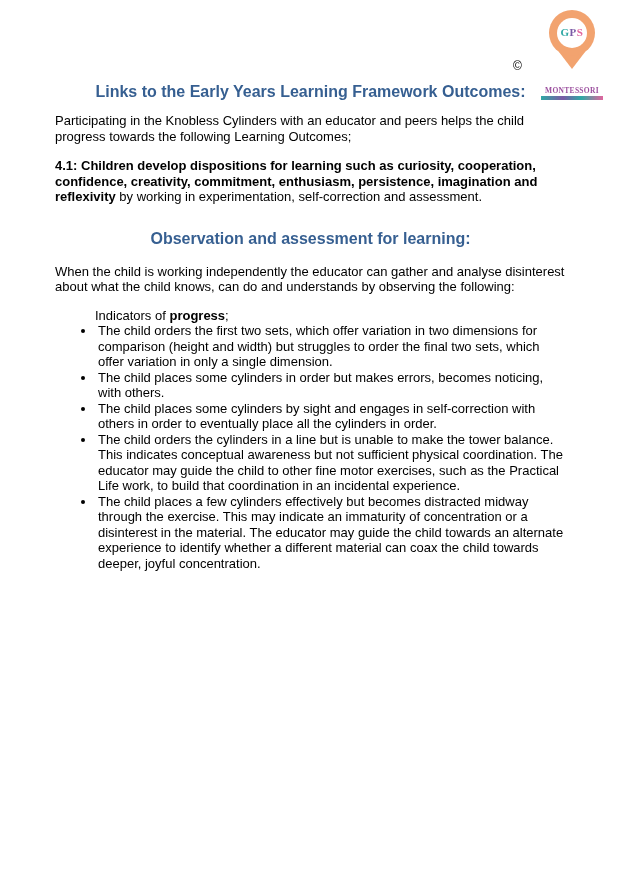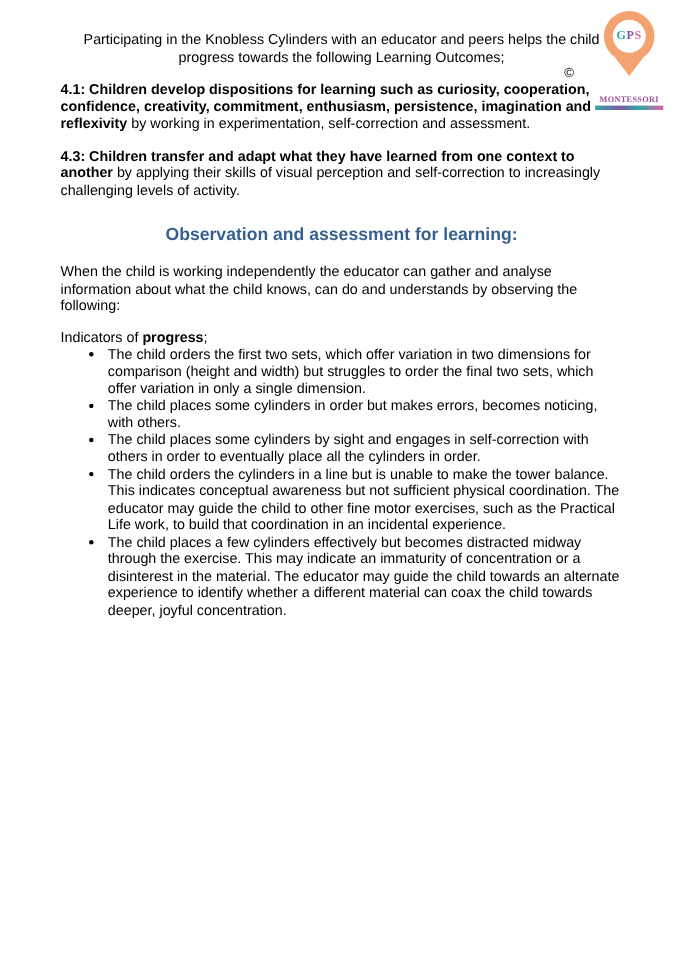--- a/index.html
+++ b/index.html
@@ -19,24 +19,24 @@
     font-size:16px;
     line-height:19px;
     font-weight:bold;
     color:#365f91;
     text-align:center;
     margin:0;
   }
   h1{margin-top:82px;}
   h2{margin-top:24px;}
   p{margin:14px 0 0 0;}
-  .p-intro{margin-top:28px;text-align:center;}
+  .p-intro{margin-top:12px;}
   .p-revisit{margin-top:26px;}
   .p-when{margin-top:16px;}
-  .p-indicators{margin-top:13px;}
+  .p-indicators{margin-top:13px;margin-left:40px;}
   .b{font-weight:bold;}
   .i{}
   ul{margin:0;padding-left:41px;list-style:disc;}
   li{padding-left:2px;}
   
   .logo{position:absolute;top:10px;left:537px;width:70px;text-align:center;}
   .pin{position:relative;width:46px;margin:0 auto;}
   .pin-ring{width:46px;height:46px;border-radius:50%;background:#f2a36f;position:relative;margin:0 auto;}
   .pin-inner{
     position:absolute;left:8px;top:8px;width:30px;height:30px;border-radius:50%;
@@ -76,34 +76,34 @@
             <span class="gps-p">P</span>
             <span class="gps-s">S</span>
           </div>
       </div>
       <div class="pin-tail"></div>
     </div>
     <div class="brand">MONTESSORI</div>
     <div class="tagline"></div>
   </div>
 
+  <h1>Links to the Early Years Learning Framework Outcomes:</h1>
 
   <p class="p-intro">Participating in the Knobless Cylinders with an educator and peers helps the child progress towards the following Learning Outcomes;</p>
 
 
 
 
 
   <p><span class="b">4.1: Children develop dispositions for learning such as curiosity, cooperation, confidence, creativity, commitment, enthusiasm, persistence, imagination and reflexivity</span><span> by working in experimentation, self-correction and assessment.</span></p>
 
-  <p><span class="b">4.3: Children transfer and adapt what they have learned from one context to another</span><span> by applying their skills of visual perception and self-correction to increasingly challenging levels of activity.</span></p>
 
   <h2><span>Observation and </span><span class="i">assessment for learning:</span></h2>
 
-  <p class="p-when">When the child is working independently the educator can gather and analyse information about what the child knows, can do and understands by observing the following:</p>
+  <p class="p-when">When the child is working independently the educator can gather and analyse disinterest about what the child knows, can do and understands by observing the following:</p>
 
   <p class="p-indicators"><span>Indicators of </span><span class="b">progress</span><span>;</span></p>
 
   <ul>
     <li><span>The child orders the first two sets, which offer variation in </span><span class="i">two</span><span> dimensions for comparison (height and width) but struggles to order the final two sets, which offer variation in only a single dimension.</span></li>
     <li><span>The child places some cylinders in order but makes errors, becomes noticing, with others.</span><span class="i"></span><span></span></li>
     <li><span>The child places some cylinders by sight and engages in self-correction with others in order to eventually place all the cylinders in order.</span><span class="i"></span><span></span></li>
     <li><span>The child orders the cylinders in a line but is unable to make the tower balance. This indicates conceptual awareness but not sufficient physical coordination. The educator may guide the child to other fine motor exercises, such as the Practical Life work, to build that coordination in an incidental experience.</span><span class="i"></span><span></span></li>
     <li><span>The child places a few cylinders effectively but becomes distracted midway through the exercise. This may indicate an immaturity of concentration or a disinterest in the material. The educator may guide the child towards an alternate experience to identify whether a different material can coax the child towards deeper, joyful concentration.</span><span class="i"></span><span></span></li>
   </ul>

